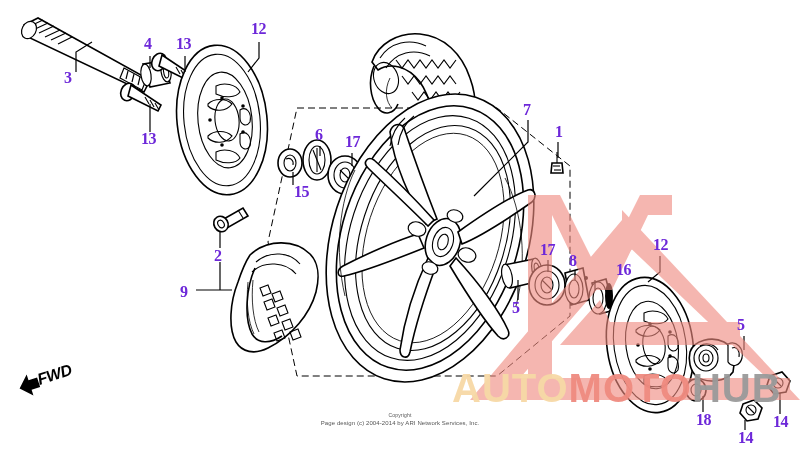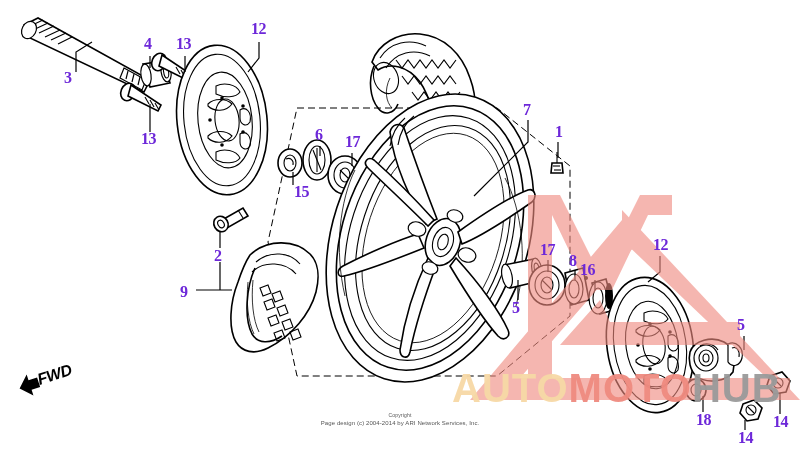--- a/index.html
+++ b/index.html
@@ -380,21 +380,21 @@
   <div class="callout" style="left:251px; top:21px;">12</div>
   <div class="callout" style="left:294px; top:184px;">15</div>
   <div class="callout" style="left:315px; top:127px;">6</div>
   <div class="callout" style="left:345px; top:134px;">17</div>
   <div class="callout" style="left:214px; top:248px;">2</div>
   <div class="callout" style="left:180px; top:284px;">9</div>
   <div class="callout" style="left:523px; top:102px;">7</div>
   <div class="callout" style="left:555px; top:124px;">1</div>
   <div class="callout" style="left:540px; top:242px;">17</div>
   <div class="callout" style="left:569px; top:253px;">8</div>
-  <div class="callout" style="left:580px; top:262px;">16</div>
+  <div class="callout" style="left:616px; top:262px;">16</div>
   <div class="callout" style="left:512px; top:300px;">5</div>
   <div class="callout" style="left:653px; top:237px;">12</div>
   <div class="callout" style="left:737px; top:317px;">5</div>
   <div class="callout" style="left:696px; top:412px;">18</div>
   <div class="callout" style="left:738px; top:430px;">14</div>
   <div class="callout" style="left:773px; top:414px;">14</div>
 
   <div id="fwd-marker">
     <svg width="24" height="26" viewBox="0 0 24 26" style="position:absolute;left:0;top:4px;">
       <path d="M2,13 L13,2 L13,8 L22,8 L22,18 L13,18 L13,24 Z" fill="#000"></path>

